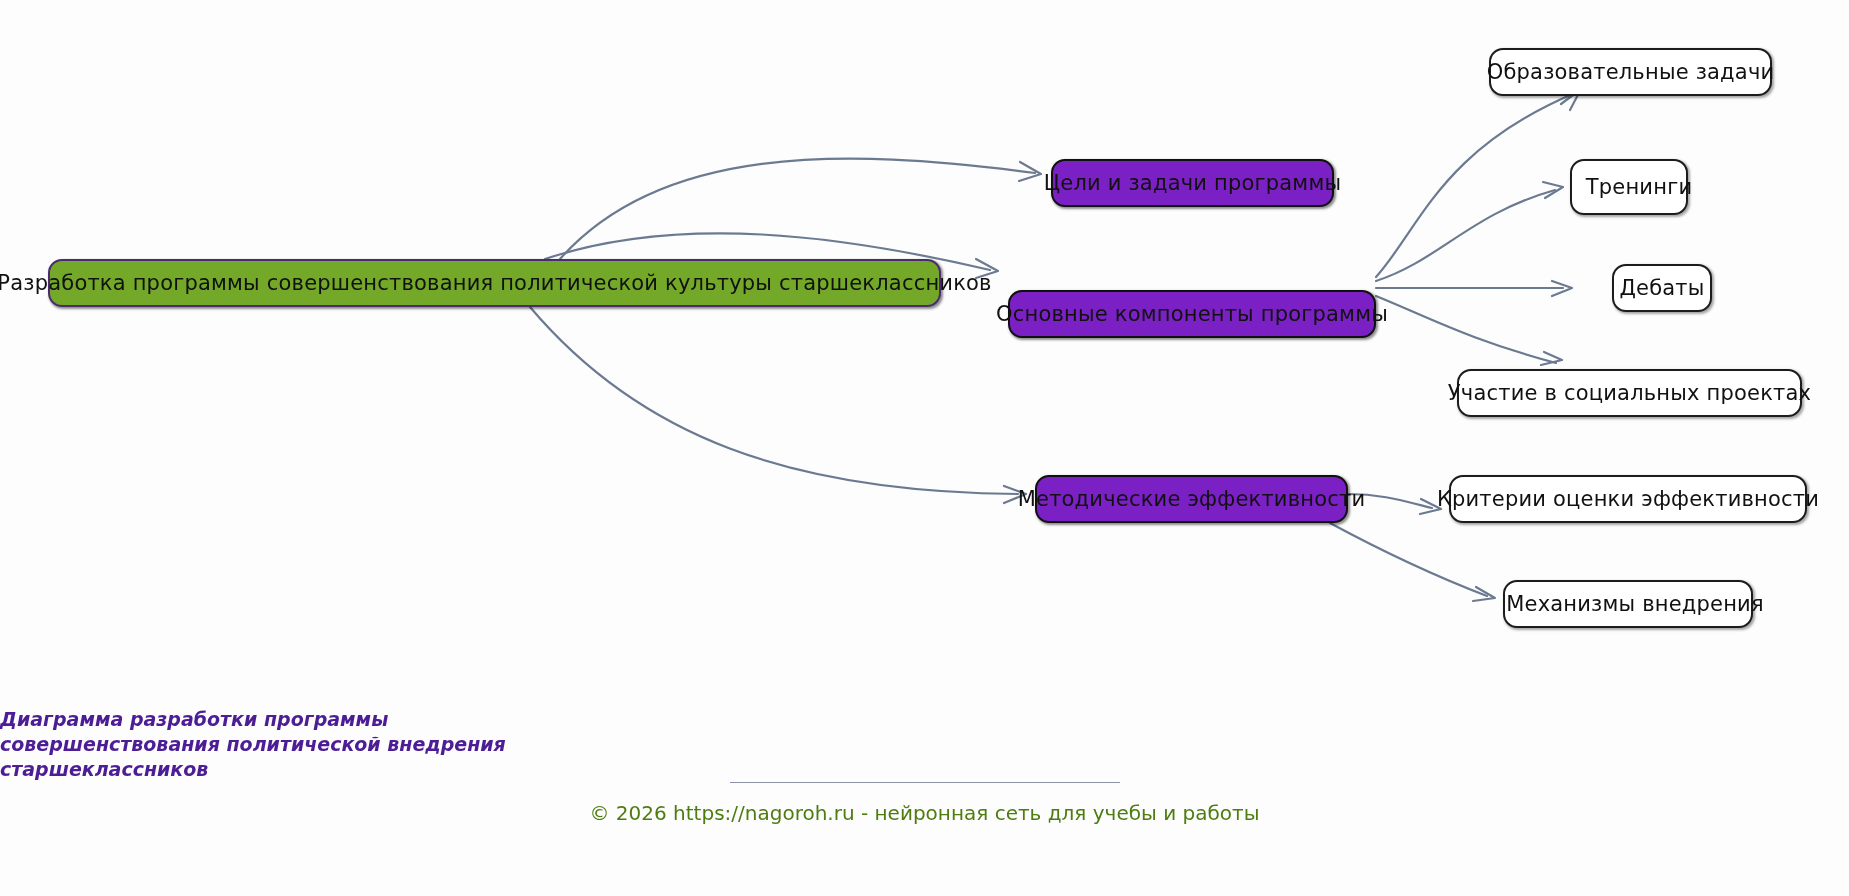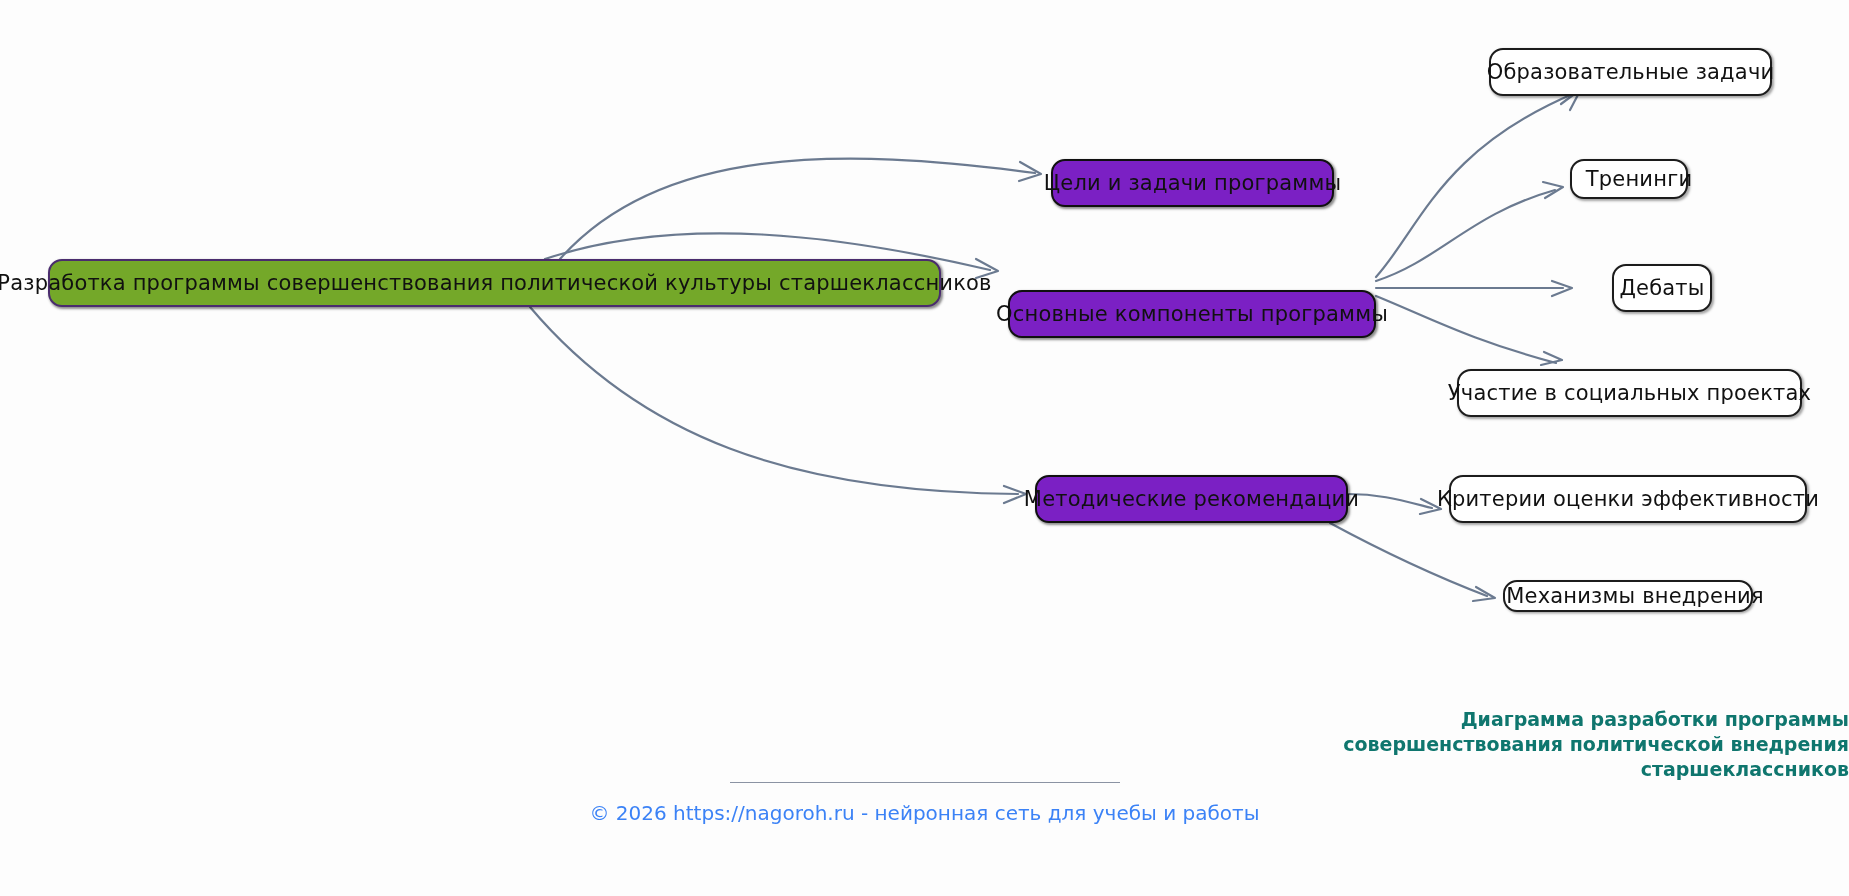--- a/index.html
+++ b/index.html
@@ -48,37 +48,38 @@
   }
   .node-leaf {
     background: #ffffff;
     border: 2px solid #1c1c1c;
     box-shadow: 1.5px 1.5px 2.5px rgba(0,0,0,0.35);
   }
   #caption {
     position: absolute;
     left: 0;
     width: 1849px;
-    text-align: right;
-    color: #0f766e;
+    text-align: left;
+    color: #4c1d95;
     font-weight: bold;
     font-size: 19px;
     line-height: 25px;
+    font-style: italic;
   }
   #divider {
     position: absolute;
     height: 0;
     border-top: 1px solid #8b93a3;
   }
   #copyright {
     position: absolute;
     left: 0;
     width: 1849px;
     text-align: center;
-    color: #3b82f6;
+    color: #4d7c0f;
     font-size: 20px;
     line-height: 26px;
   }
 </style>
 </head>
 <body>
 
 <div id="canvas">
 
   <svg id="edges" viewBox="0 0 1849 896" xmlns="http://www.w3.org/2000/svg">
@@ -121,44 +122,44 @@
 
   <div class="node node-branch" style="left:1051px; top:159px; width:283px; height:48px;">
     <span>Цели и задачи программы</span>
   </div>
 
   <div class="node node-branch" style="left:1008px; top:264px; width:368px; height:48px;margin-top:26px;">
     <span>Основные компоненты программы</span>
   </div>
 
   <div class="node node-branch" style="left:1035px; top:475px; width:313px; height:48px;">
-    <span>Методические рекомендации</span>
+    <span>Методические эффективности</span>
   </div>
 
   <div class="node node-leaf" style="left:1489px; top:48px; width:283px; height:48px;">
     <span>Образовательные задачи</span>
   </div>
 
-  <div class="node node-leaf" style="left:1570px; top:159px; width:118px; height:40px;padding-left:20px;">
+  <div class="node node-leaf" style="left:1570px; top:159px; width:118px; height:56px;padding-left:20px;">
     <span>Тренинги</span>
   </div>
 
   <div class="node node-leaf" style="left:1580px; top:264px; width:100px; height:48px;margin-left:32px;">
     <span>Дебаты</span>
   </div>
 
   <div class="node node-leaf" style="left:1457px; top:369px; width:345px; height:48px;">
     <span>Участие в социальных проектах</span>
   </div>
 
   <div class="node node-leaf" style="left:1449px; top:475px; width:358px; height:48px;">
     <span>Критерии оценки эффективности</span>
   </div>
 
-  <div class="node node-leaf" style="left:1503px; top:580px; width:250px; height:32px;padding-left:14px;">
+  <div class="node node-leaf" style="left:1503px; top:580px; width:250px; height:48px;padding-left:14px;">
     <span>Механизмы внедрения</span>
   </div>
 
   <div id="caption" style="top:707px;">
     <div>Диаграмма разработки программы</div>
     <div>совершенствования политической внедрения</div>
     <div>старшеклассников</div>
   </div>
 
   <div id="divider" style="left:730px; top:782px; width:390px;"></div>

